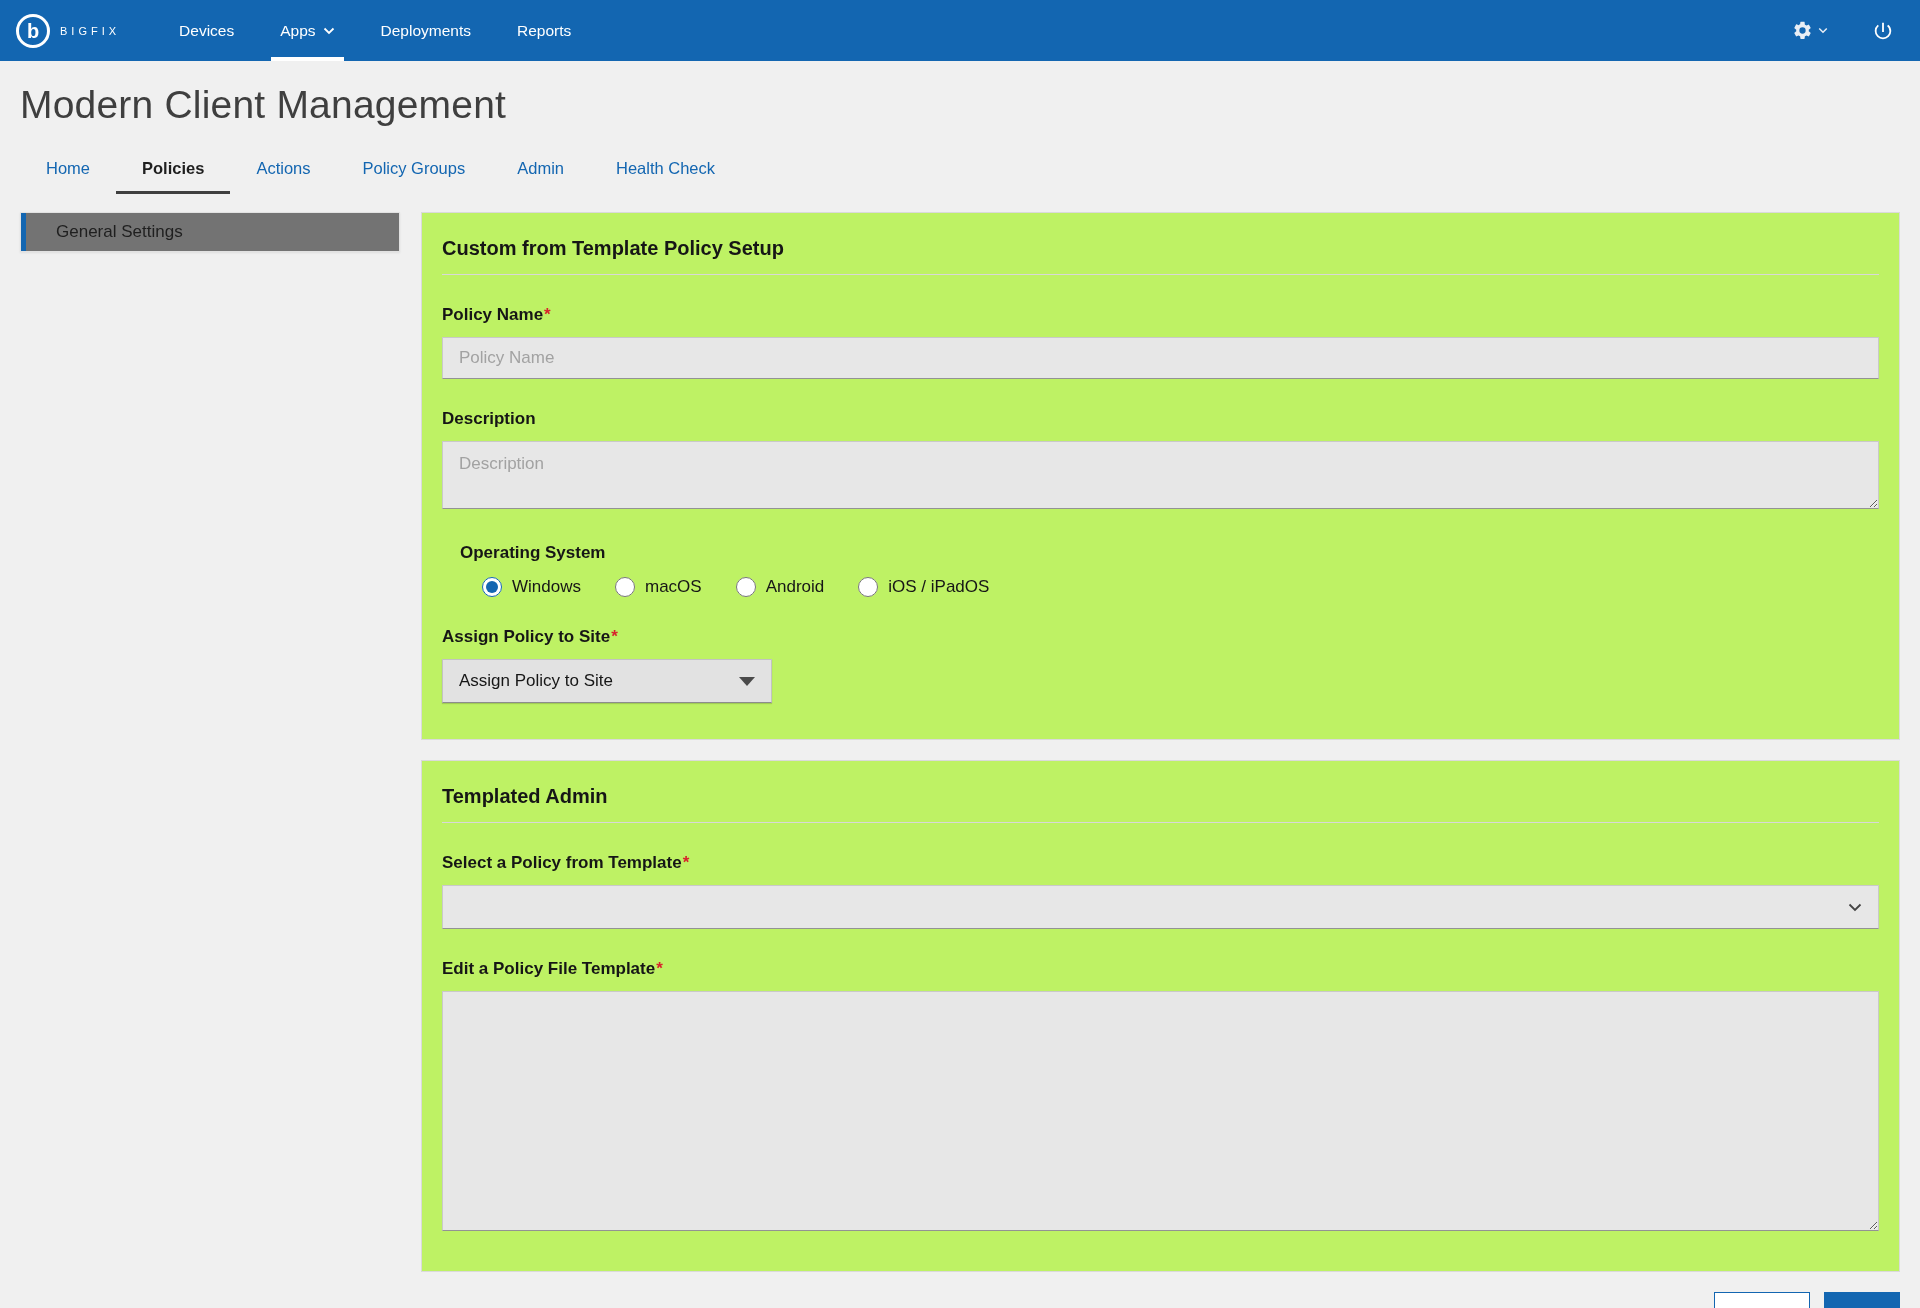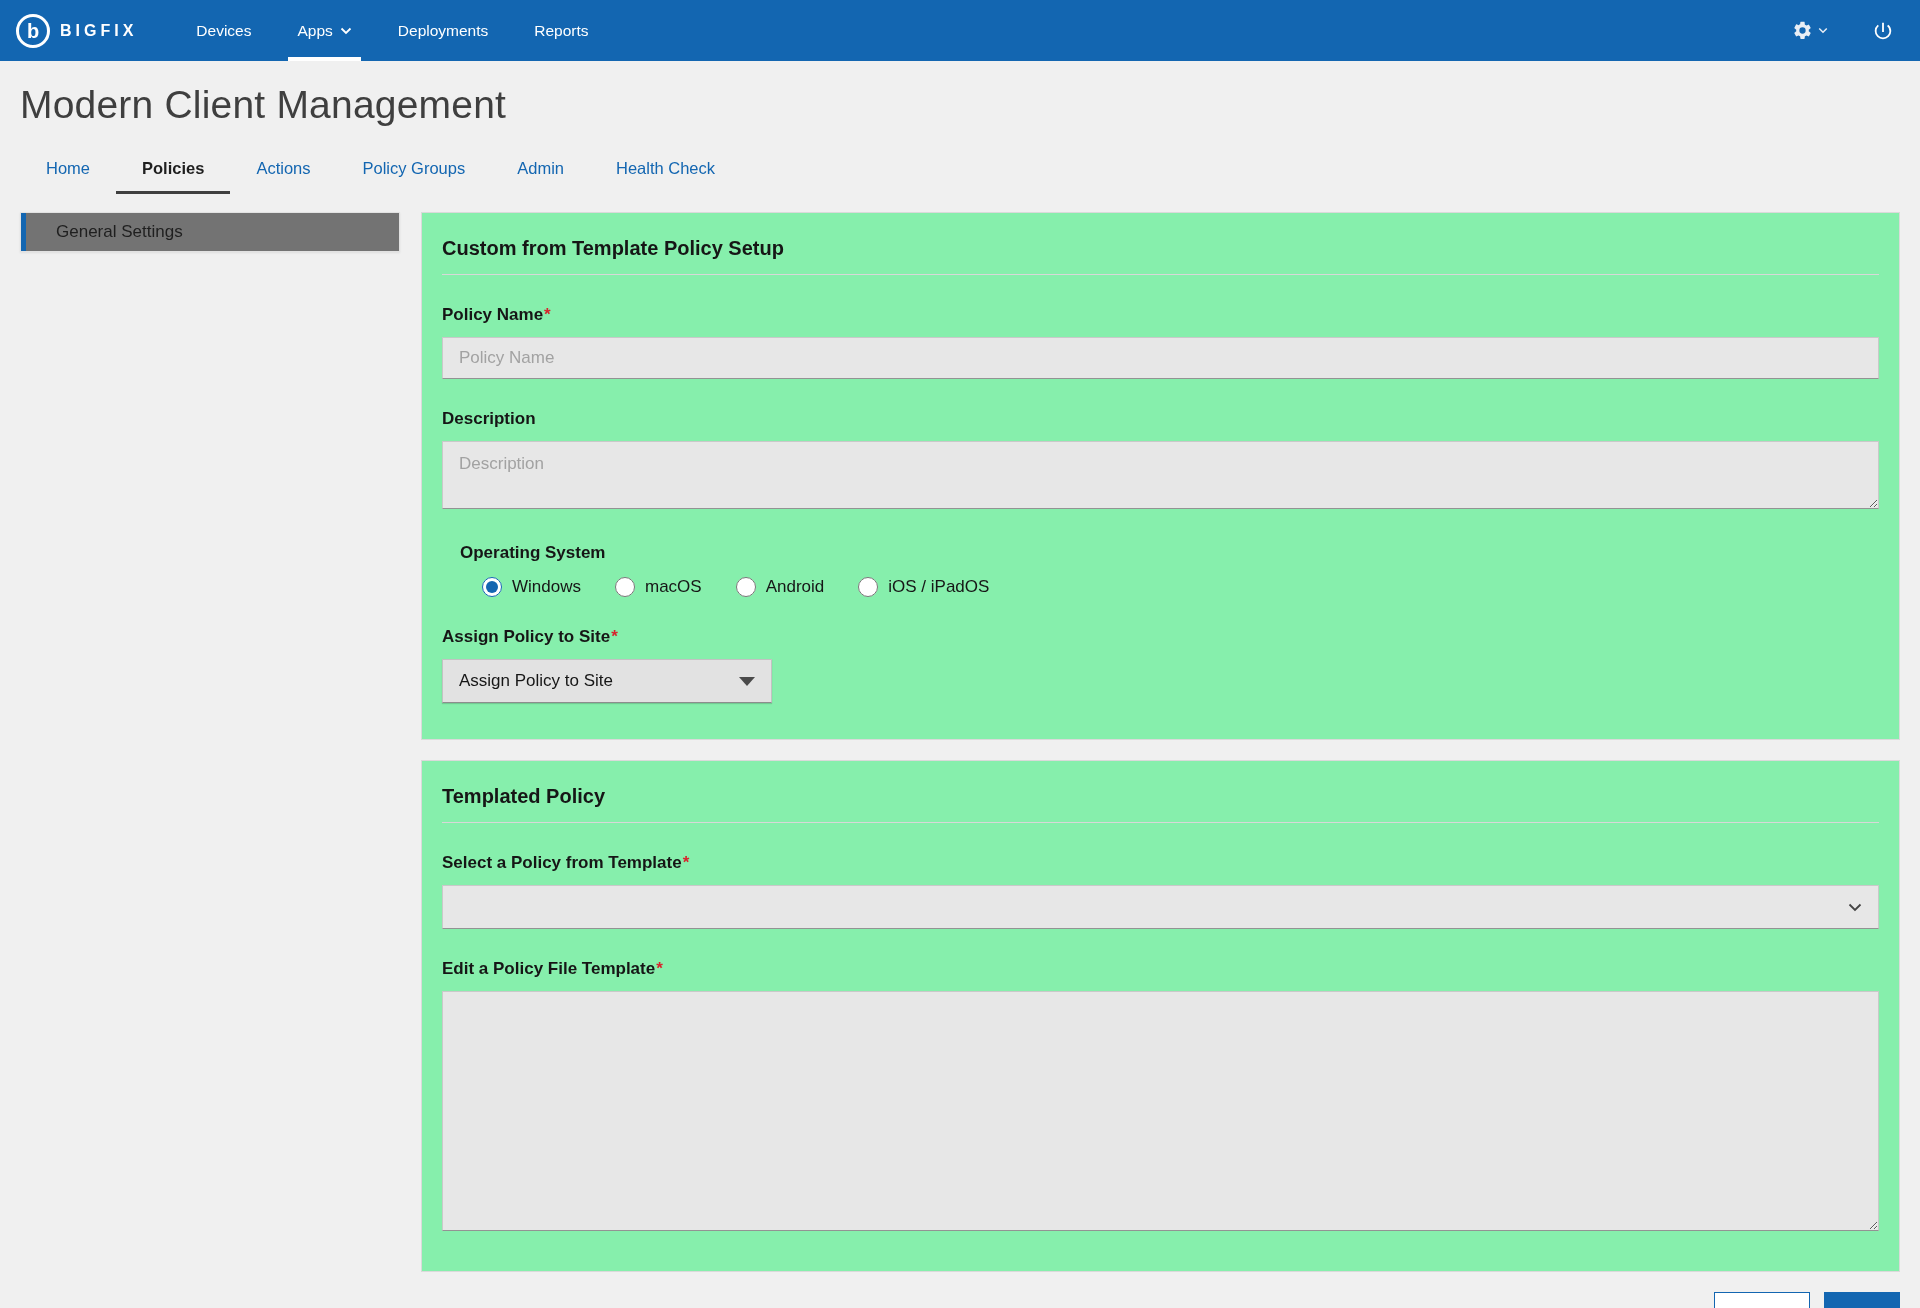--- a/index.html
+++ b/index.html
@@ -15,21 +15,21 @@
   .header {
     height:61px; background:#1366b1; color:#fff;
     display:flex; align-items:stretch; padding:0 26px 0 16px;
   }
   .brand { display:flex; align-items:center; gap:10px; margin-right:36px; cursor:pointer; }
   .logo-circle {
     width:34px; height:34px; border:3px solid #fff; border-radius:50%;
     display:flex; align-items:center; justify-content:center;
     font-size:20px; font-weight:700; color:#fff; line-height:1;
   }
-  .brand-text { font-size:16px; font-weight:700; letter-spacing:4px; }
+  .brand-text { font-size:11px; font-weight:400; letter-spacing:4px; }
   .main-nav { display:flex; align-items:stretch; }
   .nav-item {
     display:flex; align-items:center; gap:7px; padding:16px 23px;
     font-size:15.5px; color:#fff; text-decoration:none; cursor:pointer; position:relative;
   }
   .nav-item.active::after {
     content:""; position:absolute; left:14px; right:14px; bottom:0; height:4px; background:#fff;
   }
   .header-right { margin-left:auto; display:flex; align-items:center; gap:44px; }
   .icon-btn { background:none; border:none; cursor:pointer; display:flex; align-items:center; gap:5px; padding:0; }
@@ -53,21 +53,21 @@
 
   .sidebar { width:380px; background:#fff; border:1px solid #e2e2e2; box-shadow:0 1px 2px rgba(0,0,0,0.08); }
   .side-item {
     height:38px; display:flex; align-items:center;
     border-left:5px solid #1366b1; padding-left:30px;
     font-size:17px; color:#1f1f1f; cursor:pointer; background:#737373;
   }
 
   .main-col { flex:1; min-width:0; }
   .card {
-    background:#86efac; border:1px solid #dadada; padding:24px 20px 36px 20px; margin-bottom:20px;
+    background:#bef264; border:1px solid #dadada; padding:24px 20px 36px 20px; margin-bottom:20px;
   }
   .card-title {
     font-size:20px; font-weight:700; color:#161616;
     padding-bottom:14px; border-bottom:1px solid #d8d8d8;
   }
   .form-group { margin-top:30px; }
   .field-label { display:block; font-size:17px; font-weight:700; color:#161616; margin-bottom:12px; }
   .req { color:#d7232c; margin-left:1px; font-weight:700; }
 
   .text-input {
@@ -233,21 +233,21 @@
           <span>Assign Policy to Site</span><span class="req">*</span>
         </label>
         <div class="select-box">
           <span>Assign Policy to Site</span>
           <span class="tri-down"></span>
         </div>
       </div>
     </section>
 
     <section class="card">
-      <h2 class="card-title">Templated Policy</h2>
+      <h2 class="card-title">Templated Admin</h2>
 
       <div class="form-group">
         <label class="field-label">
           <span>Select a Policy from Template</span><span class="req">*</span>
         </label>
         <div class="select-bar">
           <span></span>
           <span>
             <svg width="14" height="9" viewBox="0 0 14 9">
                 <path d="M1.5 1.5 L7 7 L12.5 1.5" fill="none" stroke="#444444" stroke-width="1.8"></path>

